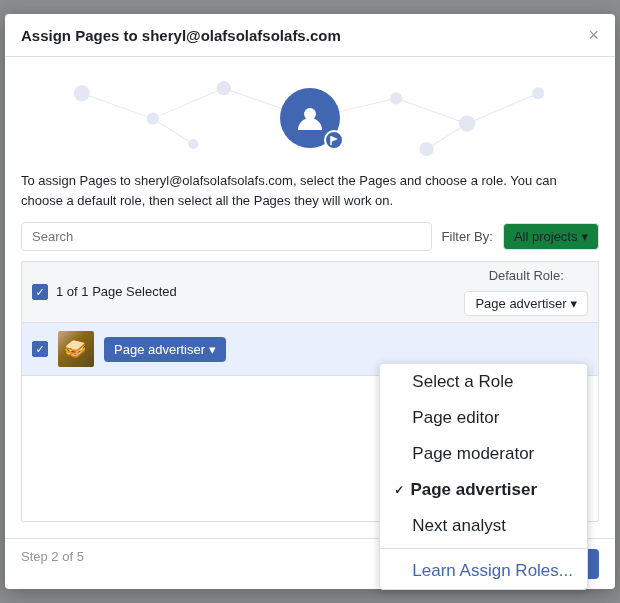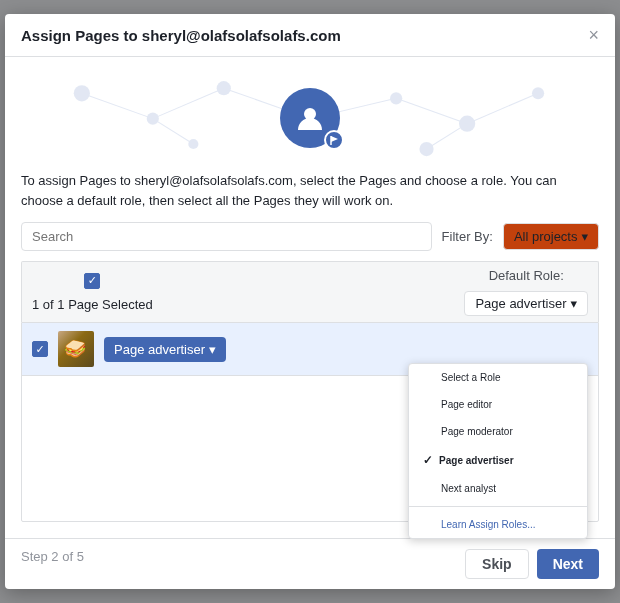--- a/index.html
+++ b/index.html
@@ -117,37 +117,35 @@
     .filter-dropdown {
       display: flex;
       align-items: center;
       gap: 4px;
       border: 1px solid #dddfe2;
       border-radius: 4px;
       padding: 5px 10px;
       font-size: 13px;
       color: #1d2129;
       cursor: pointer;
-      background: #c2410c;
+      background: #15803d;
     }
     .selection-bar {
       display: flex;
       align-items: center;
       justify-content: space-between;
       padding: 6px 10px;
       background: #f5f6f7;
       border: 1px solid #dddfe2;
       border-bottom: none;
       border-radius: 2px 2px 0 0;
     }
     .selection-left {
       display: flex;
-      align-items: center;
       gap: 8px;
-      flex-direction: column;
     }
     .checkbox-checked {
       width: 16px;
       height: 16px;
       background: #4267b2;
       border: 1px solid #4267b2;
       border-radius: 2px;
       display: flex;
       align-items: center;
       justify-content: center;
@@ -256,21 +254,21 @@
       top: 40px;
       background: white;
       border: 1px solid #dddfe2;
       border-radius: 4px;
       box-shadow: 0 2px 10px rgba(0,0,0,0.2);
       z-index: 100;
       min-width: 180px;
     }
     .dropdown-item {
       padding: 8px 14px;
-      font-size: 10px;
+      font-size: 17px;
       color: #1d2129;
       cursor: pointer;
       display: flex;
       align-items: center;
       gap: 6px;
     }
     .dropdown-item.selected {
       font-weight: 700;
     }
     .dropdown-item.check-icon::before {

